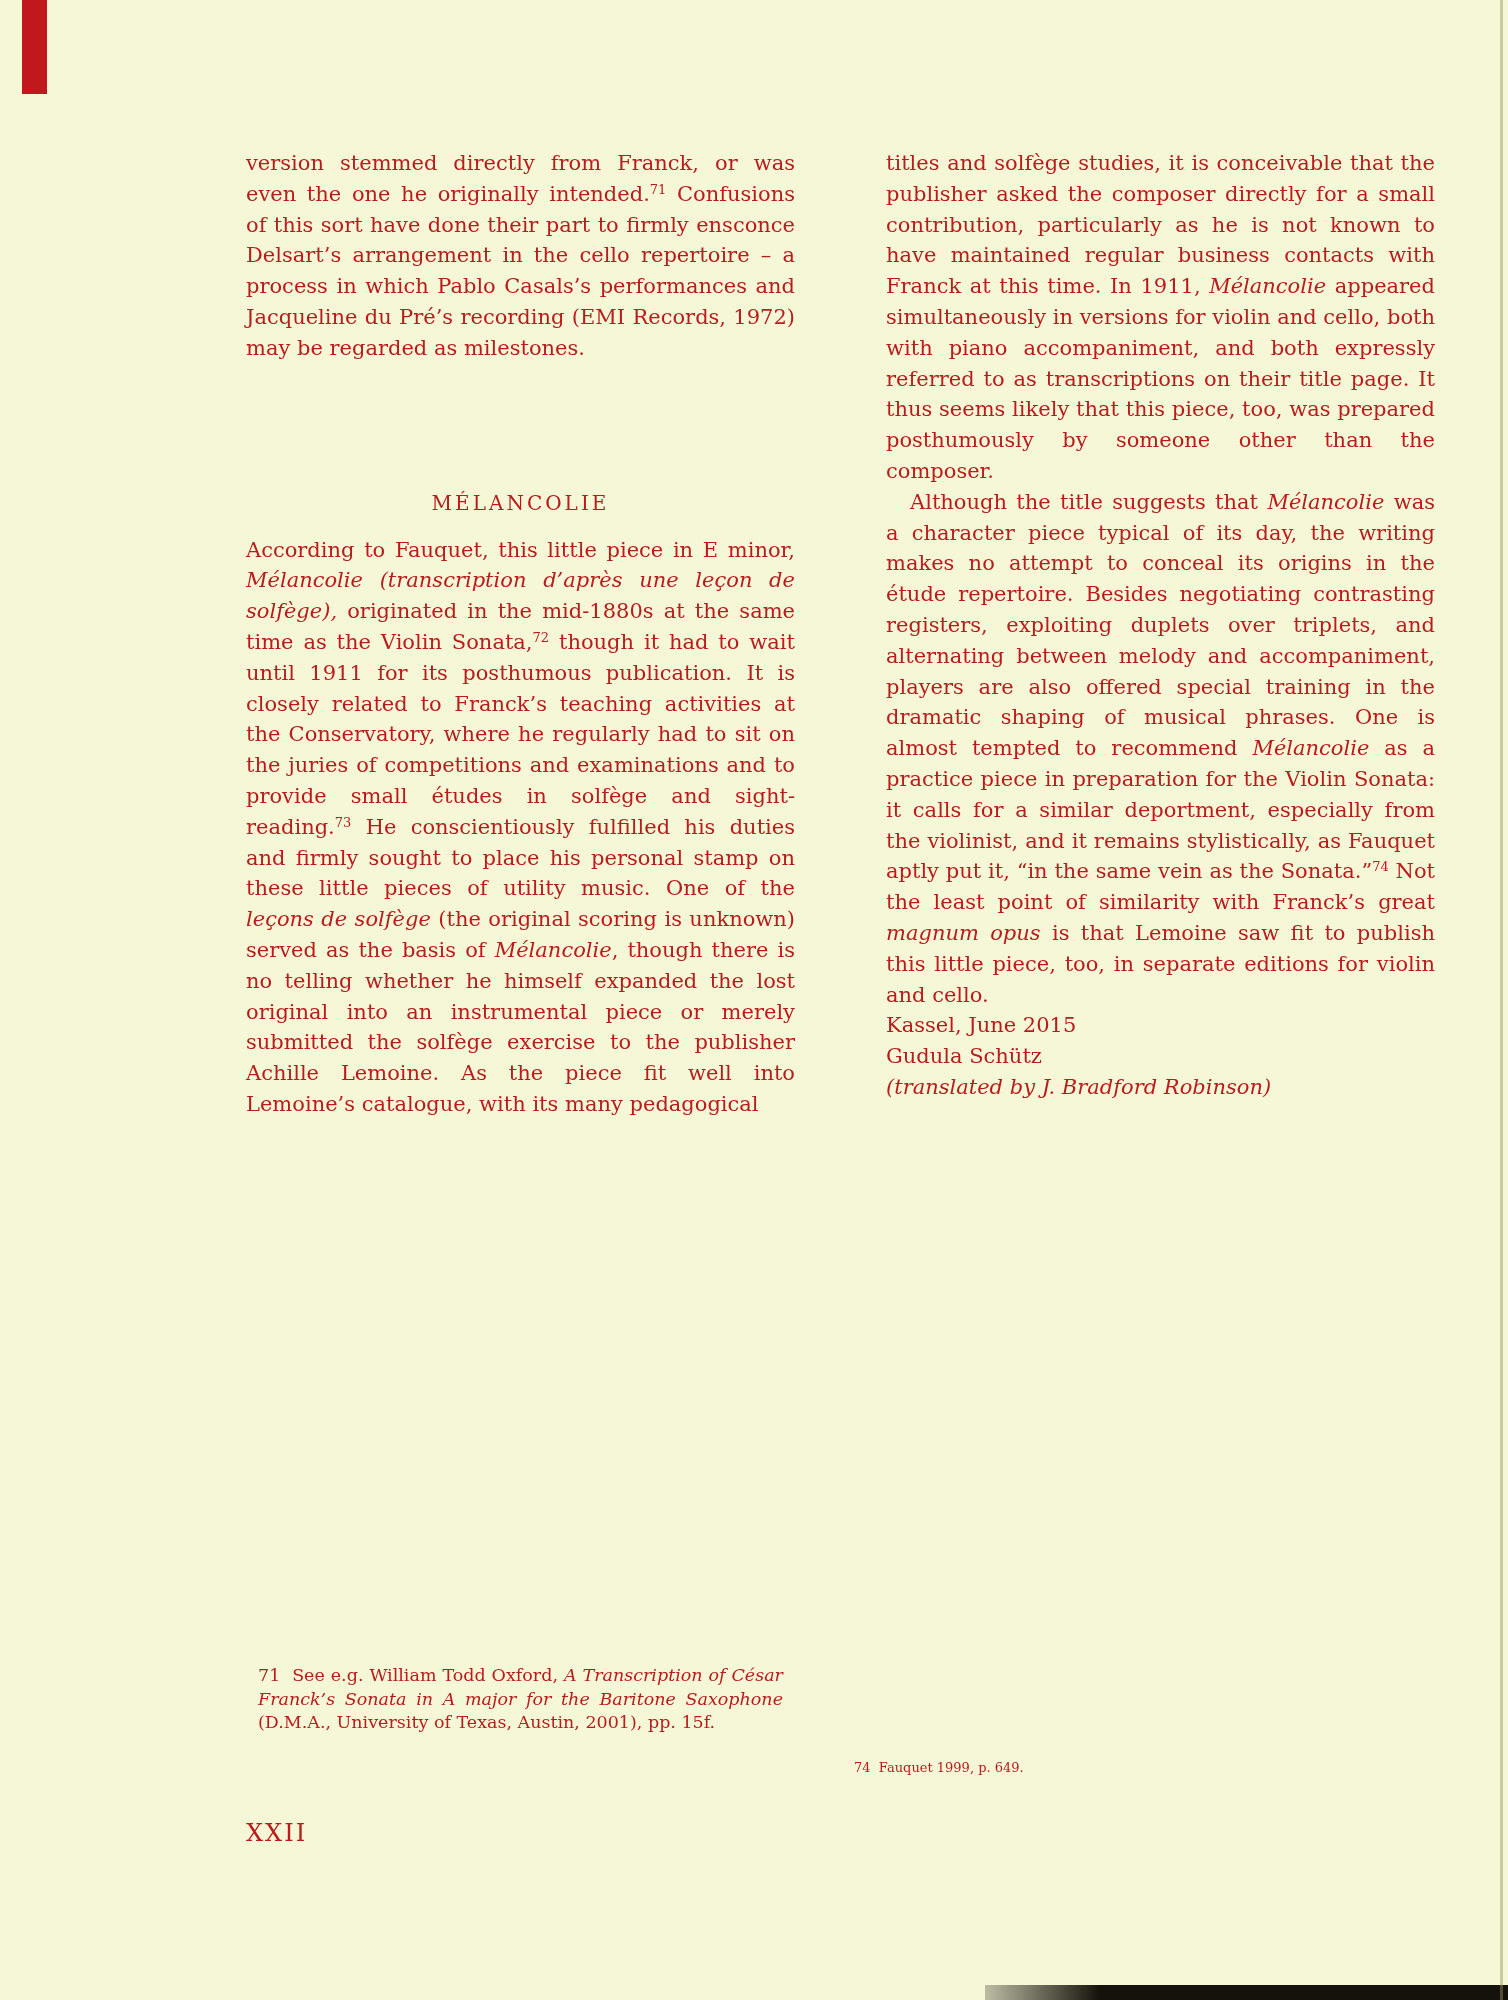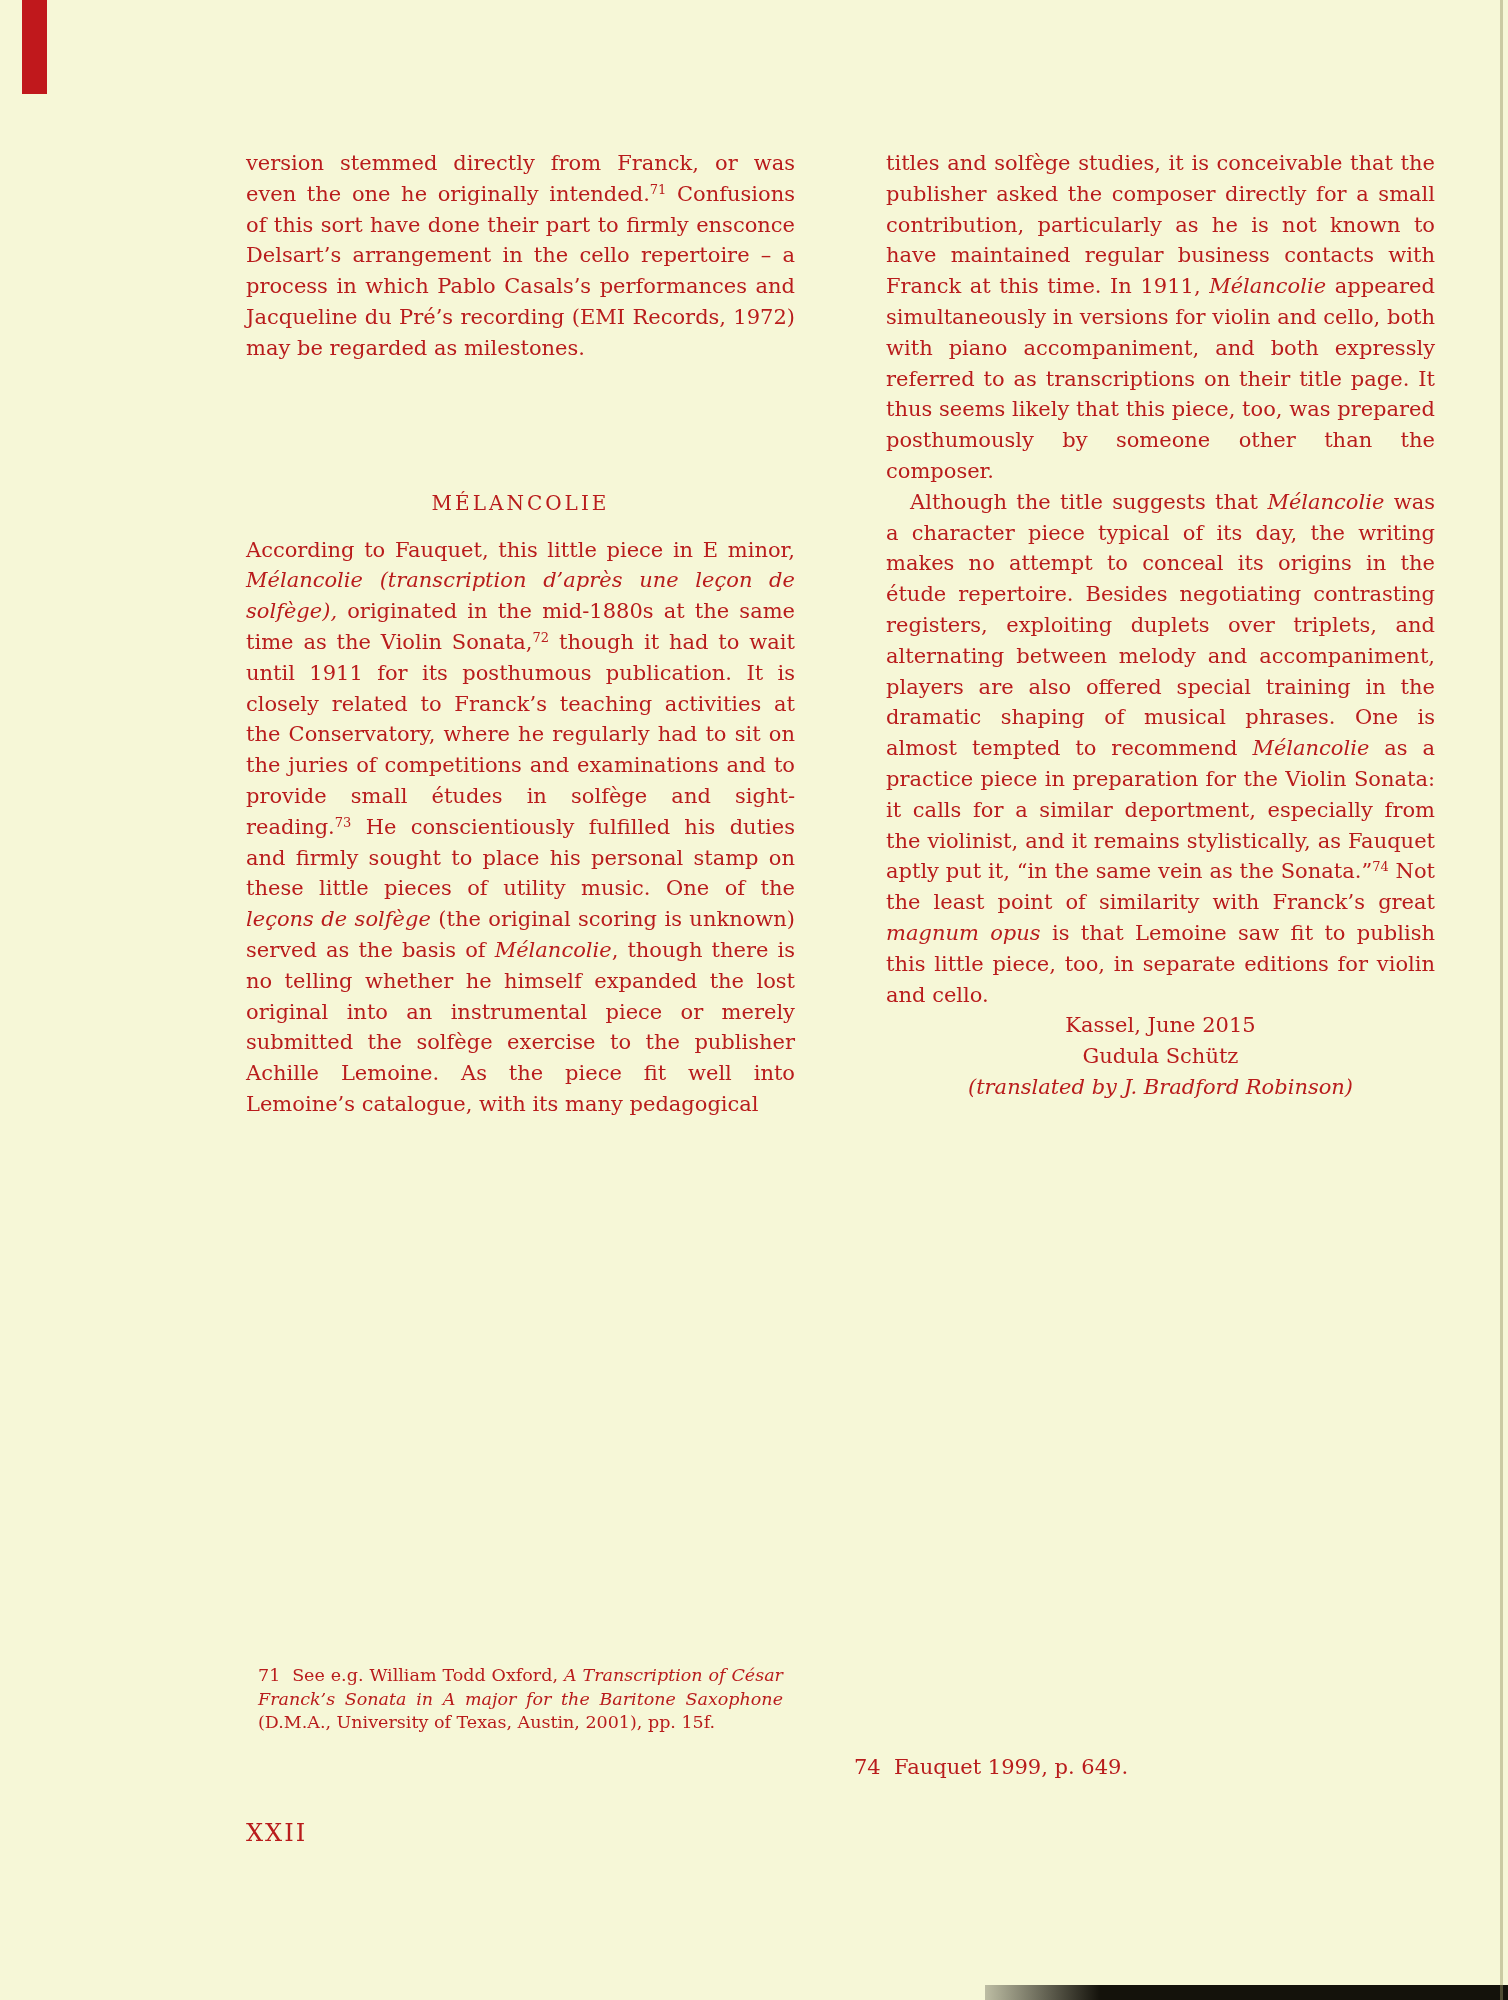--- a/index.html
+++ b/index.html
@@ -45,33 +45,33 @@
     letter-spacing: 3px;
     text-align: center; text-indent: 0;
     line-height: 30px;
   }
   .indent { text-indent: 24px; }
   sup {
     font-size: 13px; line-height: 0;
     position: relative; top: -7px; vertical-align: baseline;
     font-style: normal;
   }
-  .signature { text-align: center; }
+  .signature { text-align: left; }
   .signature div { line-height: 30.8px; }
   .sig-italic { font-style: italic; }
   .footnotes {
     position: absolute; left: 246px; top: 1652px; width: 549px;
     font-size: 17.5px; line-height: 23.5px;
     text-align: justify;
     hyphens: auto; -webkit-hyphens: auto;
   }
   .footnotes p { margin: 12px; padding: 0; }
   .fn-right {
     position: absolute; left: 854px; top: 1756px; width: 549px;
-    font-size: 21px; line-height: 23.5px;
+    font-size: 13px; line-height: 23.5px;
   }
   .pagenum {
     position: absolute; left: 246px; top: 1819px;
     font-size: 24px; letter-spacing: 2px; text-align: center;
   }
 </style>
 </head>
 <body>
 
 <div class="page">

